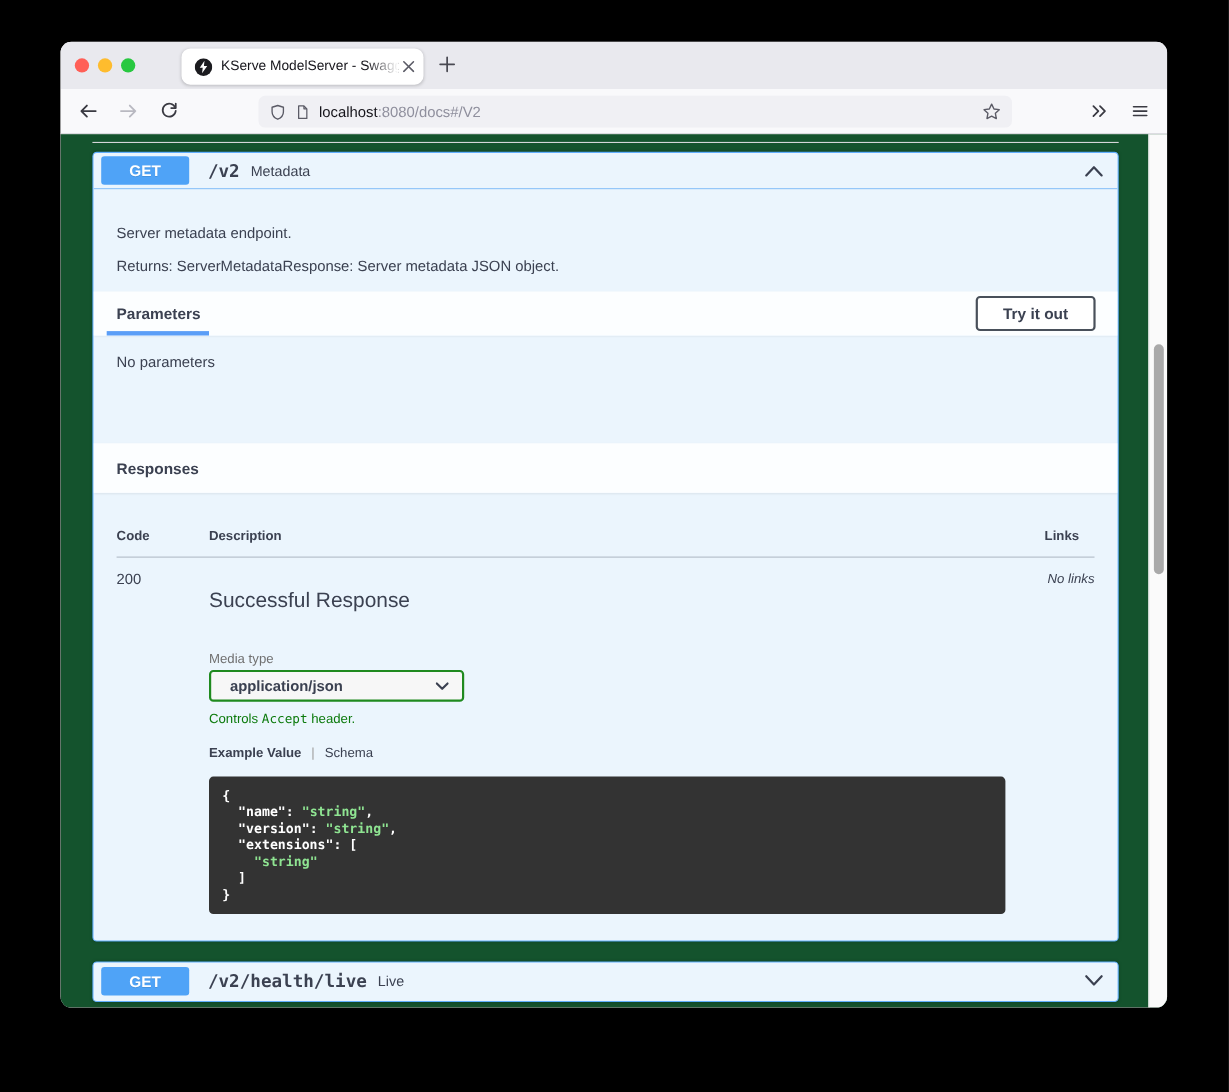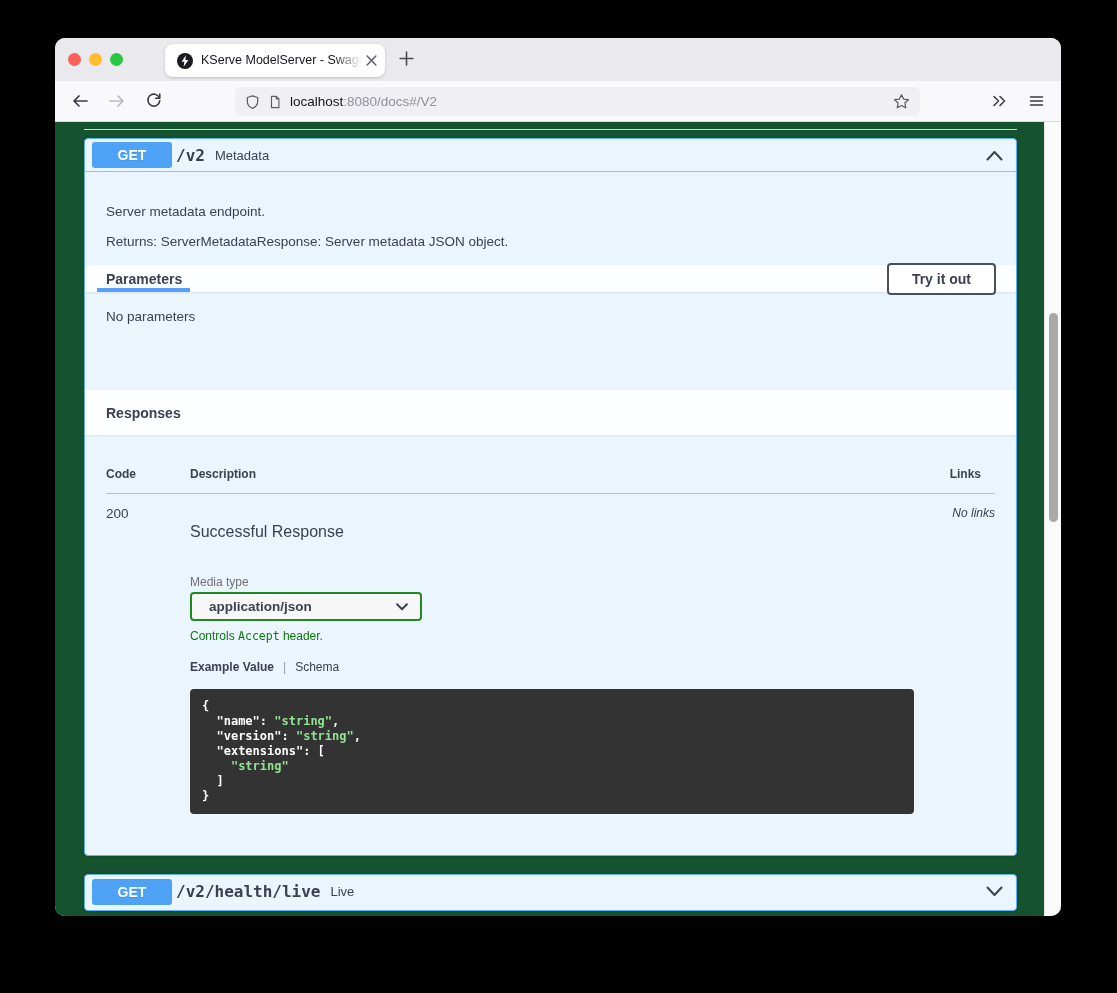--- a/index.html
+++ b/index.html
@@ -55,32 +55,32 @@
   .opblock-1{ top:16px; height:718px; }
   .opblock-2{ top:752px; height:37px; }
 
   .op-header{ display:flex; align-items:center; height:33px; padding:0 12px 0 7px; cursor:pointer; }
   .opblock-1 .op-header{ border-bottom:1px solid #8cc3f9; }
   .get-badge{
     background:#4fa3f7; color:#fff; font-weight:bold; font-size:14px;
     border-radius:3px; width:80px; height:26px; display:flex; align-items:center; justify-content:center;
     text-shadow:0 1px 0 rgba(0,0,0,.1);
   }
-  .op-path{ font-family:"DejaVu Sans Mono", monospace; font-weight:bold; font-size:16px; color:#3b4151; margin-left:4px; }
+  .op-path{ font-family:"DejaVu Sans Mono", monospace; font-weight:bold; font-size:16px; color:#3b4151; margin-left:17px; }
   .op-summary{ font-size:13px; color:#3b4151; margin-left:10px; }
   .op-caret{ margin-left:auto; color:#3b4151; display:flex; align-items:center; }
 
   .op-desc{ padding:32px 21px 0 21px; }
   .op-desc p{ font-size:13.5px; color:#3b4151; margin-bottom:15px; }
 
   .section-bar{
     background:rgba(255,255,255,.85); display:flex; align-items:center;
     padding:0 20px 0 21px; box-shadow:0 1px 2px rgba(0,0,0,.08);
   }
-  .params-bar{ height:27px; margin-top:16px; position:relative;align-items:center; }
+  .params-bar{ height:40px; margin-top:16px; position:relative;align-items:center; }
   .params-tab{ font-size:14px; font-weight:bold; color:#3b4151; position:relative; height:100%; display:flex; align-items:center; }
   .params-underline{ position:absolute; left:12px; bottom:0; width:93px; height:4px; background:#5b9ef7; }
   .tryout-btn{
     margin-left:auto; background:#fff; border:2px solid #49505a; border-radius:4px;
     color:#3b4151; font-weight:bold; font-size:14px; padding:6px 23px; font-family:inherit;
   }
   .no-params{ height:98px; padding:17px 0 0 21px; font-size:13.5px; color:#3b4151; }
   .responses-bar{ height:45px; }
   .responses-title{ font-size:14px; font-weight:bold; color:#3b4151; }
 
@@ -88,21 +88,21 @@
   .resp-headrow{ display:flex; }
   .col-code{ width:84px; flex:0 0 84px; }
   .col-desc{ flex:1; }
   .col-links{ flex:0 0 auto; text-align:right; }
   .th{ font-size:12px; font-weight:bold; color:#3b4151; }
   .th-links{ padding-right:14px; }
   .resp-hr{ border:none; border-top:1px solid rgba(89,99,115,.35); margin:12px 0 0 0; }
   .resp-datarow{ display:flex; margin-top:12px; }
   .code-200{ font-size:13.5px; color:#3b4151; }
   .no-links{ font-size:12px; font-style:italic; color:#3b4151; }
-  .success-resp{ font-size:16px; color:#3b4151; padding-top:17px; }
+  .success-resp{ font-size:19px; color:#3b4151; padding-top:17px; }
   .media-type-label{ font-size:12px; color:#707070; margin-top:34px; }
   .media-select{
     margin-top:3px; width:232px; height:29px; background:#f7f7f7;
     border:2px solid #1f8a1f; border-radius:4px; display:flex; align-items:center;
     padding:0 12px 0 17px; cursor:pointer;
   }
   .media-select-value{ font-size:13.5px; font-weight:bold; color:#3b4151; }
   .media-select .sel-caret{ margin-left:auto; color:#3b4151; display:flex; align-items:center; }
   .accept-note{ margin-top:8px; font-size:12px; color:#0c7a0c; }
   .accept-note code{ font-family:"DejaVu Sans Mono", monospace; font-size:11.5px; }

